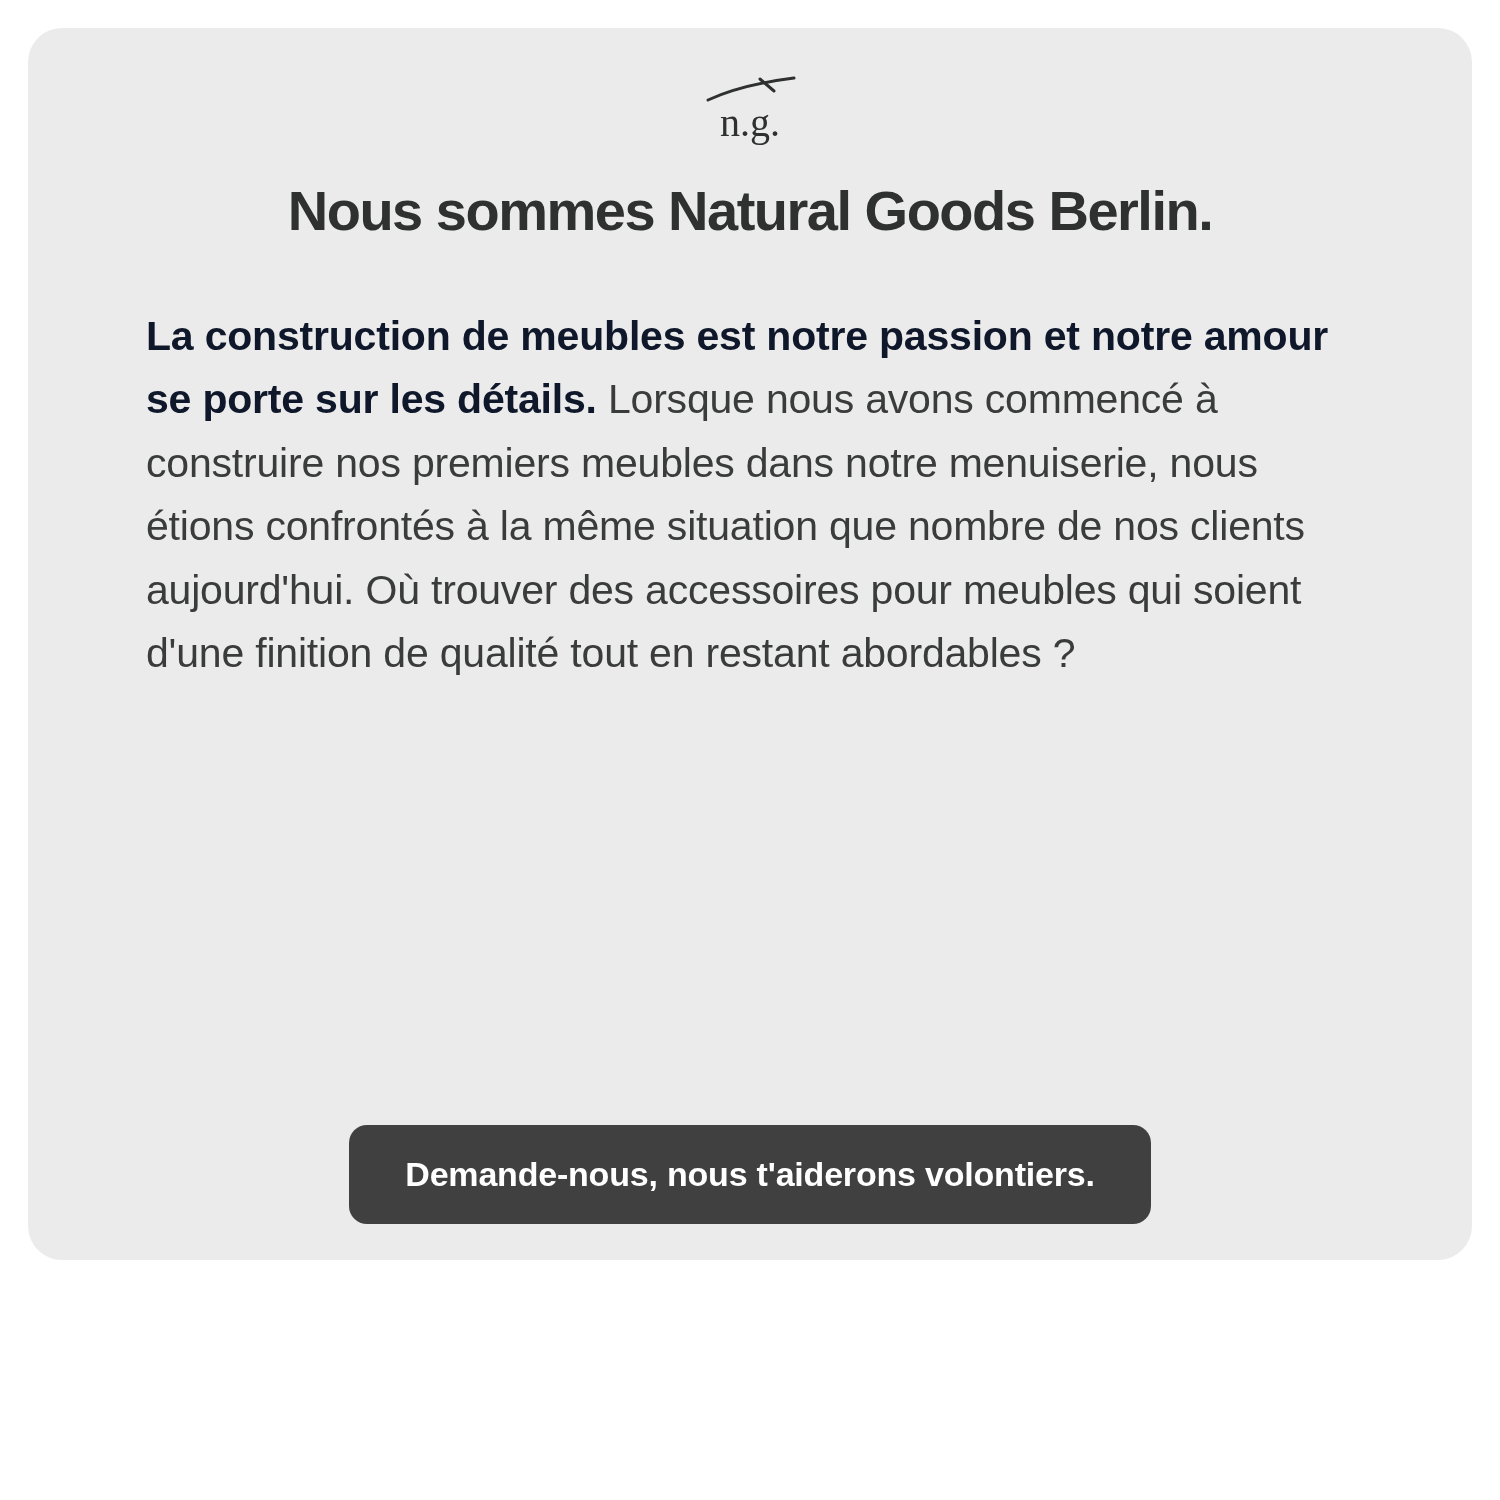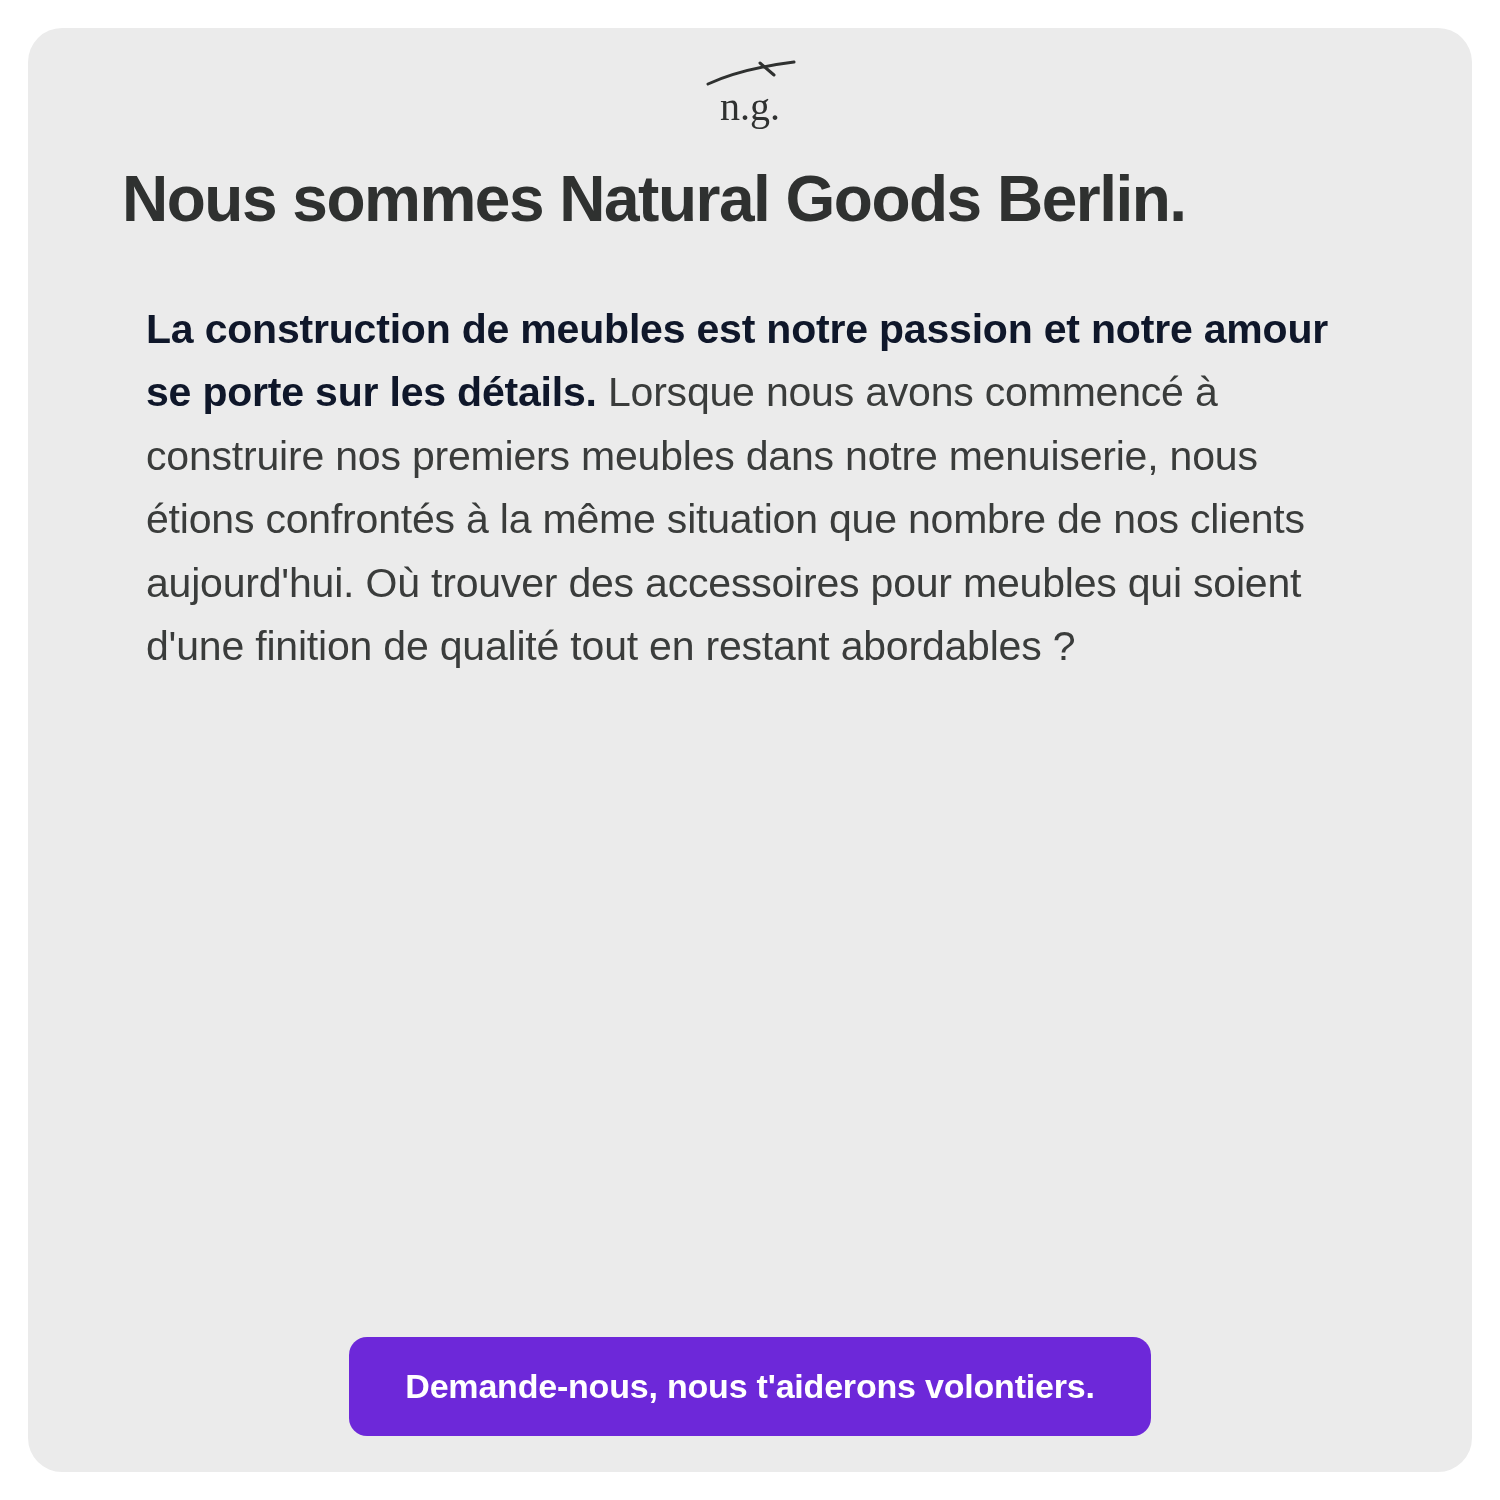--- a/index.html
+++ b/index.html
@@ -19,46 +19,47 @@
     width: 1500px;
     height: 1500px;
     background: #ffffff;
     box-sizing: border-box;
     padding: 28px;
   }
 
   .card {
     position: relative;
     width: 1444px;
-    height: 1444px;
+    height: 1232px;
     background: #ebebeb;
     border-radius: 34px;
     box-sizing: border-box;
-    padding: 26px 70px 0 70px;
+    padding: 42px 70px 0 70px;
     overflow: hidden;
   }
 
   .logo-wrap {
     display: flex;
     justify-content: center;
     align-items: flex-start;
     height: 96px;
   }
   .logo {
     width: 100px;
     height: 80px;
     display: block;
   }
 
   .headline {
     margin: 14px 0 0 0;
+    text-align: center;
     color: #2f3130;
     font-family: "Liberation Sans", sans-serif;
     font-weight: bold;
-    font-size: 64px;
+    font-size: 56px;
     line-height: 1.12;
     letter-spacing: -1.5px;
     padding: 0 24px;
   }
 
   .body-block {
     margin-top: 62px;
     padding: 0 46px 0 48px;
     color: #3a3c3b;
     font-family: "Liberation Sans", sans-serif;
@@ -79,21 +80,21 @@
 
   .cta-wrap {
     position: absolute;
     left: 0;
     right: 0;
     bottom: 36px;
     display: flex;
     justify-content: center;
   }
   .cta {
-    background: #6d28d9;
+    background: #404040;
     color: #ffffff;
     border: none;
     border-radius: 18px;
     font-family: "Liberation Sans", sans-serif;
     font-weight: bold;
     font-size: 34px;
     letter-spacing: -0.2px;
     padding: 30px 56px;
     cursor: pointer;
     white-space: nowrap;

